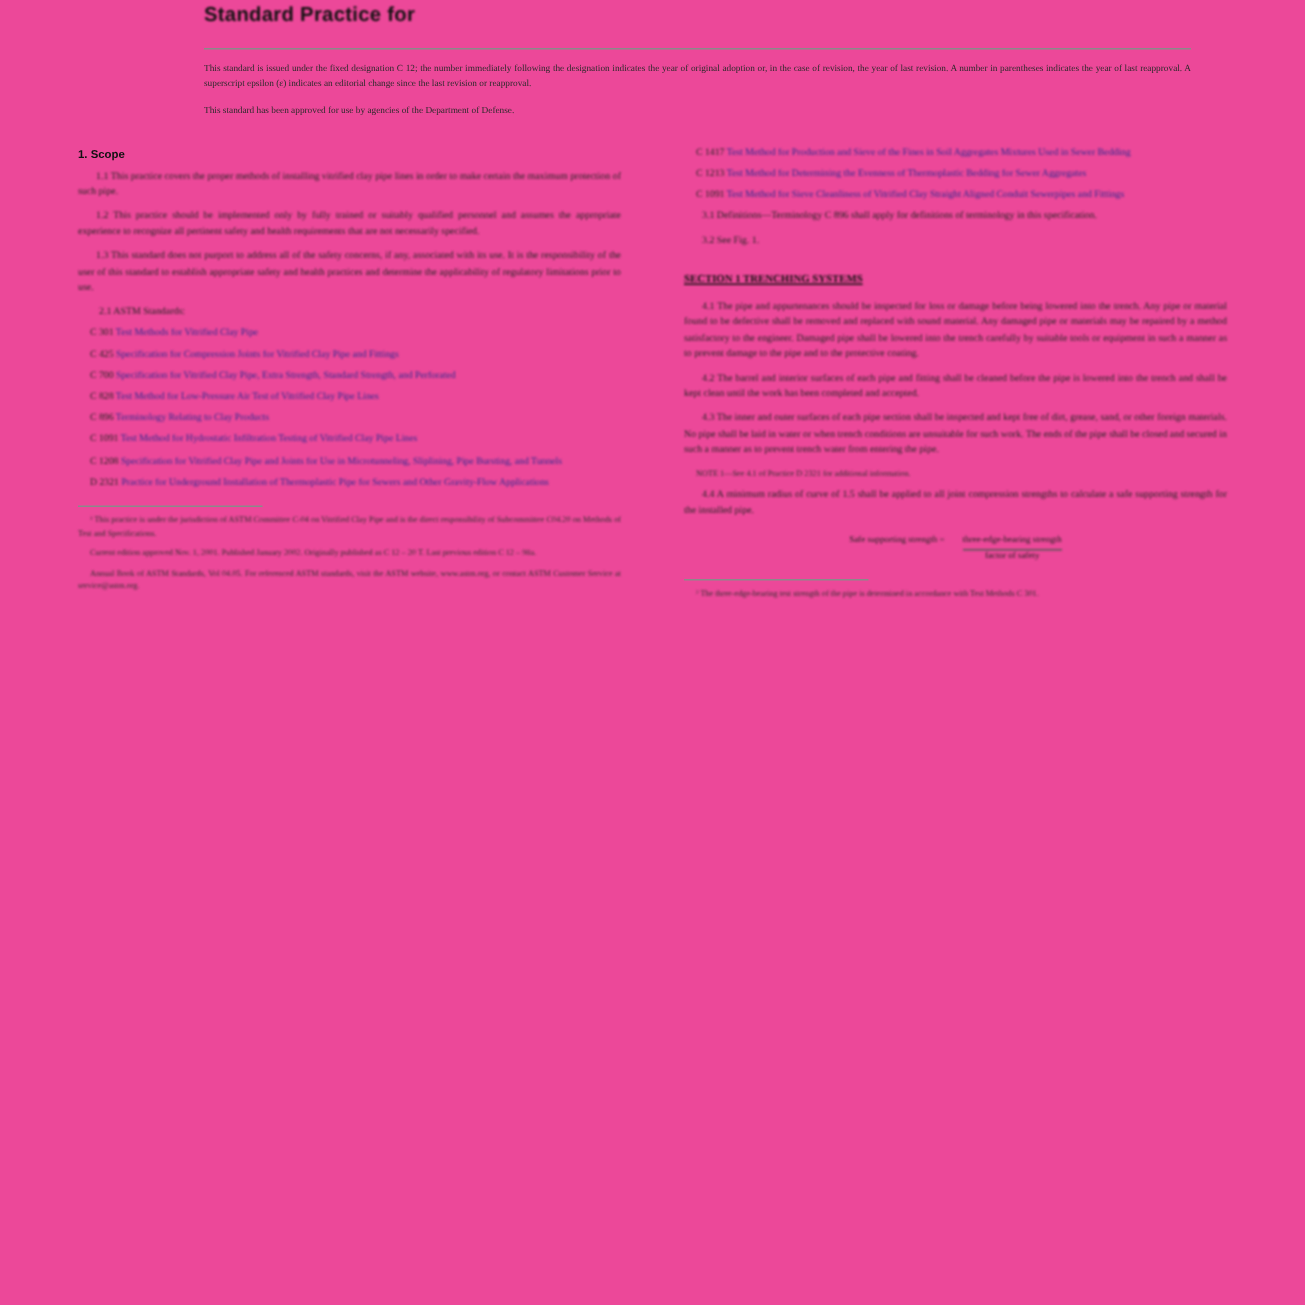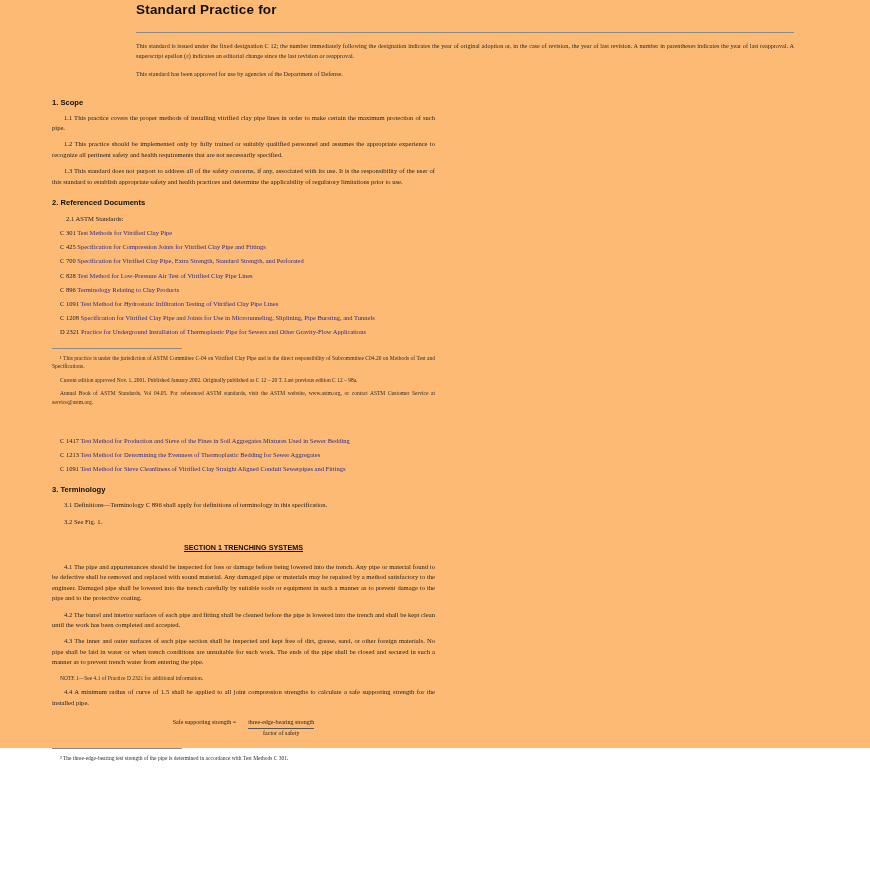--- a/index.html
+++ b/index.html
@@ -10,22 +10,22 @@
   body {
     width: 870px;
     height: 870px;
     overflow: hidden;
     font-family: "Liberation Serif", serif;
     color: #1a1a1a;
   }
   .page {
     position: relative;
     width: 870px;
-    height: 748px;
-    background: #fdba74;
+    height: 870px;
+    background: #ec4899;
     box-sizing: border-box;
     padding: 0 40px;
   }
   
   .doc-head {
     padding-top: 0px;
     padding-left: 96px;
     padding-right: 36px;
   }
   .doc-title {
@@ -53,25 +53,24 @@
     line-height: 9.5px;
     text-align: justify;
     color: #2b2b2b;
     filter: blur(0.5px);
   }
   .head-para + .head-para { margin-top: 9px; }
 
   
   .columns {
     display: flex;
-    gap: 24px;
+    gap: 42px;
     margin-top: 18px;
     padding-left: 12px;
     padding-right: 12px;
-    flex-direction: column;
   }
   .col {
     width: 50%;
     position: relative;
   }
   .sec-head {
     font-family: "Liberation Sans", sans-serif;
     font-weight: bold;
     font-size: 7.6px;
     line-height: 11px;
@@ -102,22 +101,21 @@
   .ref .num { color: #232323; }
   .subhead {
     font-size: 6.6px;
     line-height: 10px;
     margin: 6px 0 4px 0;
     padding-left: 14px;
     color: #232323;
     filter: blur(0.55px);
   }
   .centered-head {
-    text-align: center;
-    font-family: Liberation Sans, sans-serif;
+    font-family: Liberation Serif, serif;
     font-weight: bold;
     font-size: 7.2px;
     margin: 16px 0 10px 0;
     color: #111111;
     text-decoration: underline;
     filter: blur(0.55px);
   }
 
   
   .fn-rule {
@@ -165,21 +163,20 @@
 
   <div class="columns">
 
     <div class="col">
 
       <div class="sec-head">1. Scope</div>
       <p class="para">1.1 This practice covers the proper methods of installing vitrified clay pipe lines in order to make certain the maximum protection of such pipe.</p>
       <p class="para">1.2 This practice should be implemented only by fully trained or suitably qualified personnel and assumes the appropriate experience to recognize all pertinent safety and health requirements that are not necessarily specified.</p>
       <p class="para">1.3 This standard does not purport to address all of the safety concerns, if any, associated with its use. It is the responsibility of the user of this standard to establish appropriate safety and health practices and determine the applicability of regulatory limitations prior to use.</p>
 
-      <div class="sec-head">2. Referenced Documents</div>
       <div class="subhead">2.1 ASTM Standards:</div>
 
       <p class="ref"><span class="num">C 301</span> <span>Test Methods for Vitrified Clay Pipe</span></p>
       <p class="ref"><span class="num">C 425</span> <span>Specification for Compression Joints for Vitrified Clay Pipe and Fittings</span></p>
       <p class="ref"><span class="num">C 700</span> <span>Specification for Vitrified Clay Pipe, Extra Strength, Standard Strength, and Perforated</span></p>
       <p class="ref"><span class="num">C 828</span> <span>Test Method for Low-Pressure Air Test of Vitrified Clay Pipe Lines</span></p>
       <p class="ref"><span class="num">C 896</span> <span>Terminology Relating to Clay Products</span></p>
       <p class="ref"><span class="num">C 1091</span> <span>Test Method for Hydrostatic Infiltration Testing of Vitrified Clay Pipe Lines</span></p>
       <p class="ref"><span class="num">C 1208</span> <span>Specification for Vitrified Clay Pipe and Joints for Use in Microtunneling, Sliplining, Pipe Bursting, and Tunnels</span></p>
       <p class="ref"><span class="num">D 2321</span> <span>Practice for Underground Installation of Thermoplastic Pipe for Sewers and Other Gravity-Flow Applications</span></p>
@@ -189,21 +186,20 @@
       <p class="fn">Current edition approved Nov. 1, 2001. Published January 2002. Originally published as C 12 – 20 T. Last previous edition C 12 – 98a.</p>
       <p class="fn">Annual Book of ASTM Standards, Vol 04.05. For referenced ASTM standards, visit the ASTM website, www.astm.org, or contact ASTM Customer Service at service@astm.org.</p>
     </div>
 
     <div class="col">
 
       <p class="ref"><span class="num">C 1417</span> <span>Test Method for Production and Sieve of the Fines in Soil Aggregates Mixtures Used in Sewer Bedding</span></p>
       <p class="ref"><span class="num">C 1213</span> <span>Test Method for Determining the Evenness of Thermoplastic Bedding for Sewer Aggregates</span></p>
       <p class="ref"><span class="num">C 1091</span> <span>Test Method for Sieve Cleanliness of Vitrified Clay Straight Aligned Conduit Sewerpipes and Fittings</span></p>
 
-      <div class="sec-head">3. Terminology</div>
       <p class="para">3.1 Definitions—Terminology C 896 shall apply for definitions of terminology in this specification.</p>
       <p class="para">3.2 See Fig. 1.</p>
 
       <div class="centered-head">SECTION 1 TRENCHING SYSTEMS</div>
 
       <p class="para">4.1 The pipe and appurtenances should be inspected for loss or damage before being lowered into the trench. Any pipe or material found to be defective shall be removed and replaced with sound material. Any damaged pipe or materials may be repaired by a method satisfactory to the engineer. Damaged pipe shall be lowered into the trench carefully by suitable tools or equipment in such a manner as to prevent damage to the pipe and to the protective coating.</p>
       <p class="para">4.2 The barrel and interior surfaces of each pipe and fitting shall be cleaned before the pipe is lowered into the trench and shall be kept clean until the work has been completed and accepted.</p>
       <p class="para">4.3 The inner and outer surfaces of each pipe section shall be inspected and kept free of dirt, grease, sand, or other foreign materials. No pipe shall be laid in water or when trench conditions are unsuitable for such work. The ends of the pipe shall be closed and secured in such a manner as to prevent trench water from entering the pipe.</p>
 
       <p class="fn">NOTE 1—See 4.1 of Practice D 2321 for additional information.</p>

